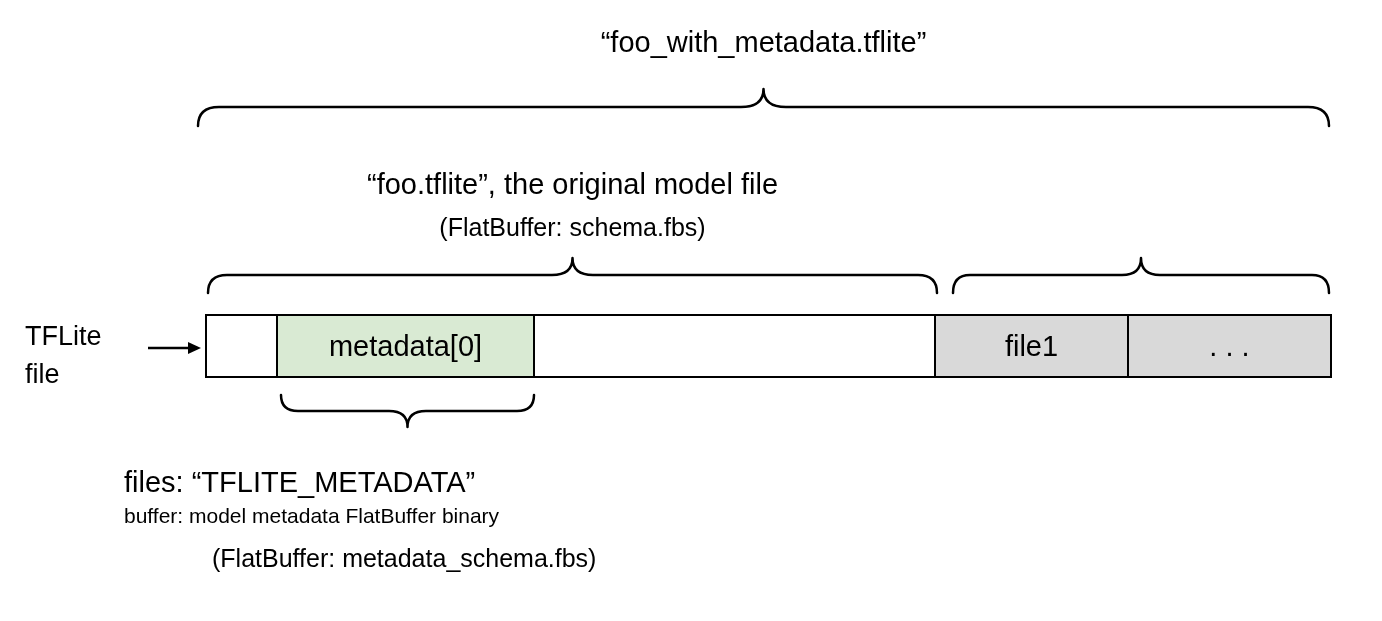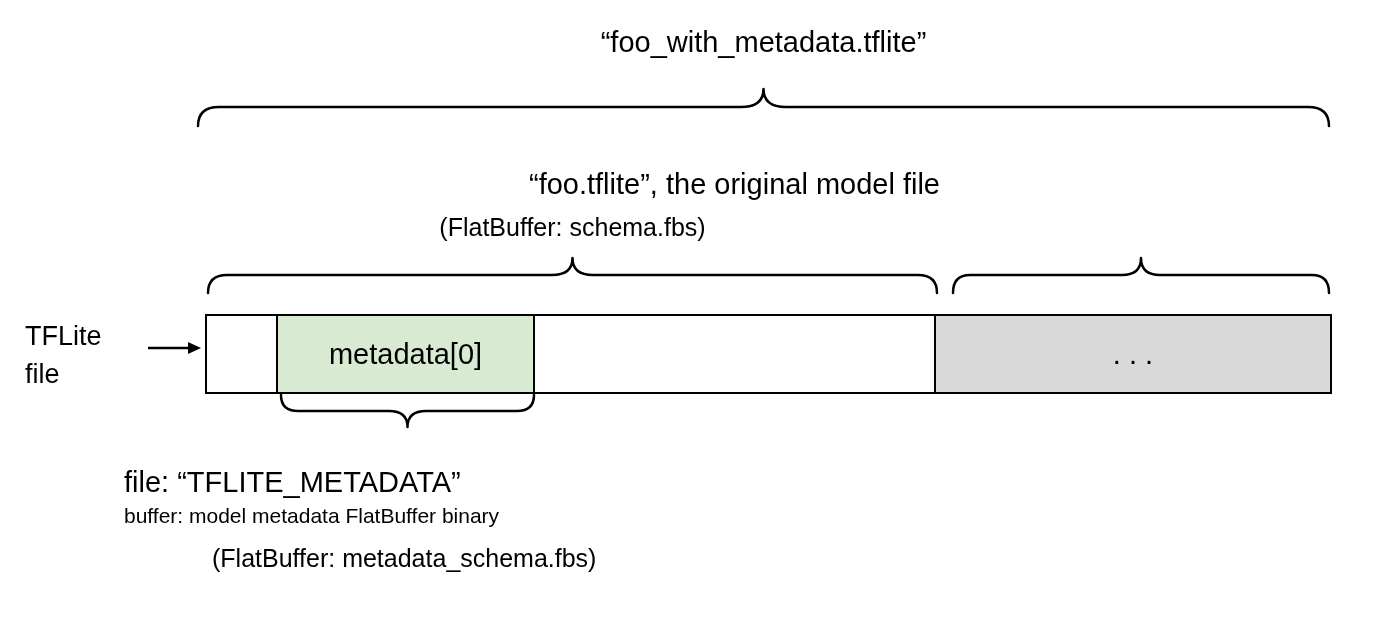--- a/index.html
+++ b/index.html
@@ -22,39 +22,39 @@
     left: 195px; top: 26px; width: 1137px;
     font-size: 29px; text-align: center;
   }
   .brace-top   { left: 195px; top: 86px;  width: 1137px; height: 42px; }
   .brace-left  { left: 205px; top: 255px; width: 735px;  height: 40px; }
   .brace-right { left: 950px; top: 255px; width: 382px;  height: 40px; }
   .brace-meta  { left: 278px; top: 392px; width: 259px;  height: 38px; }
 
   .model-label {
     left: 205px; top: 168px; width: 735px;
-    font-size: 29px; text-align: right;
+    font-size: 29px; text-align: center;
   }
   .model-sublabel {
     left: 205px; top: 213px; width: 735px;
     font-size: 25px; text-align: center;
   }
   .zip-label {
     left: 950px; top: 183px; width: 382px;
     font-size: 29px; text-align: center;
   }
 
   .tflite-label {
     left: 25px; top: 317px;
     font-size: 27px; line-height: 38px;
   }
   .arrow { left: 148px; top: 339px; width: 54px; height: 18px; }
 
   .bar {
-    left: 205px; top: 314px; width: 1127px; height: 80px;
+    left: 205px; top: 314px; width: 1127px; height: 64px;
     border: 2px solid #000;
     display: flex; align-items: stretch;
     background: #ffffff;
   }
   .seg {
     display: flex; align-items: center; justify-content: center;
     font-size: 29px;
     border-right: 2px solid #000;
   }
   .seg:last-child { border-right: none; }
@@ -106,24 +106,25 @@
 
   <svg class="abs arrow arrow-svg" viewBox="0 0 54 18" aria-hidden="true">
     <line x1="0" y1="9" x2="40" y2="9"></line>
     <polygon points="40,3 53,9 40,15"></polygon>
   </svg>
 
   <div class="abs bar">
     <div class="seg seg-0"></div>
     <div class="seg seg-1">metadata[0]</div>
     <div class="seg seg-2"></div>
+    <div class="seg seg-3">file1</div>
     <div class="seg seg-4">. . .</div>
   </div>
 
   <svg class="abs brace brace-meta" viewBox="0 0 259 38" aria-hidden="true">
     <path d="M 3,3 Q 3,19 20,19 L 111,19 Q 129.5,19 129.5,35 Q 129.5,19 148,19 L 239,19 Q 256,19 256,3"></path>
   </svg>
 
-  <div class="abs note-line1">file: “TFLITE_METADATA”</div>
+  <div class="abs note-line1">files: “TFLITE_METADATA”</div>
   <div class="abs note-line2">buffer: model metadata FlatBuffer binary</div>
   <div class="abs note-line3">(FlatBuffer: metadata_schema.fbs)</div>
 
 </div>
 
 </body></html>

